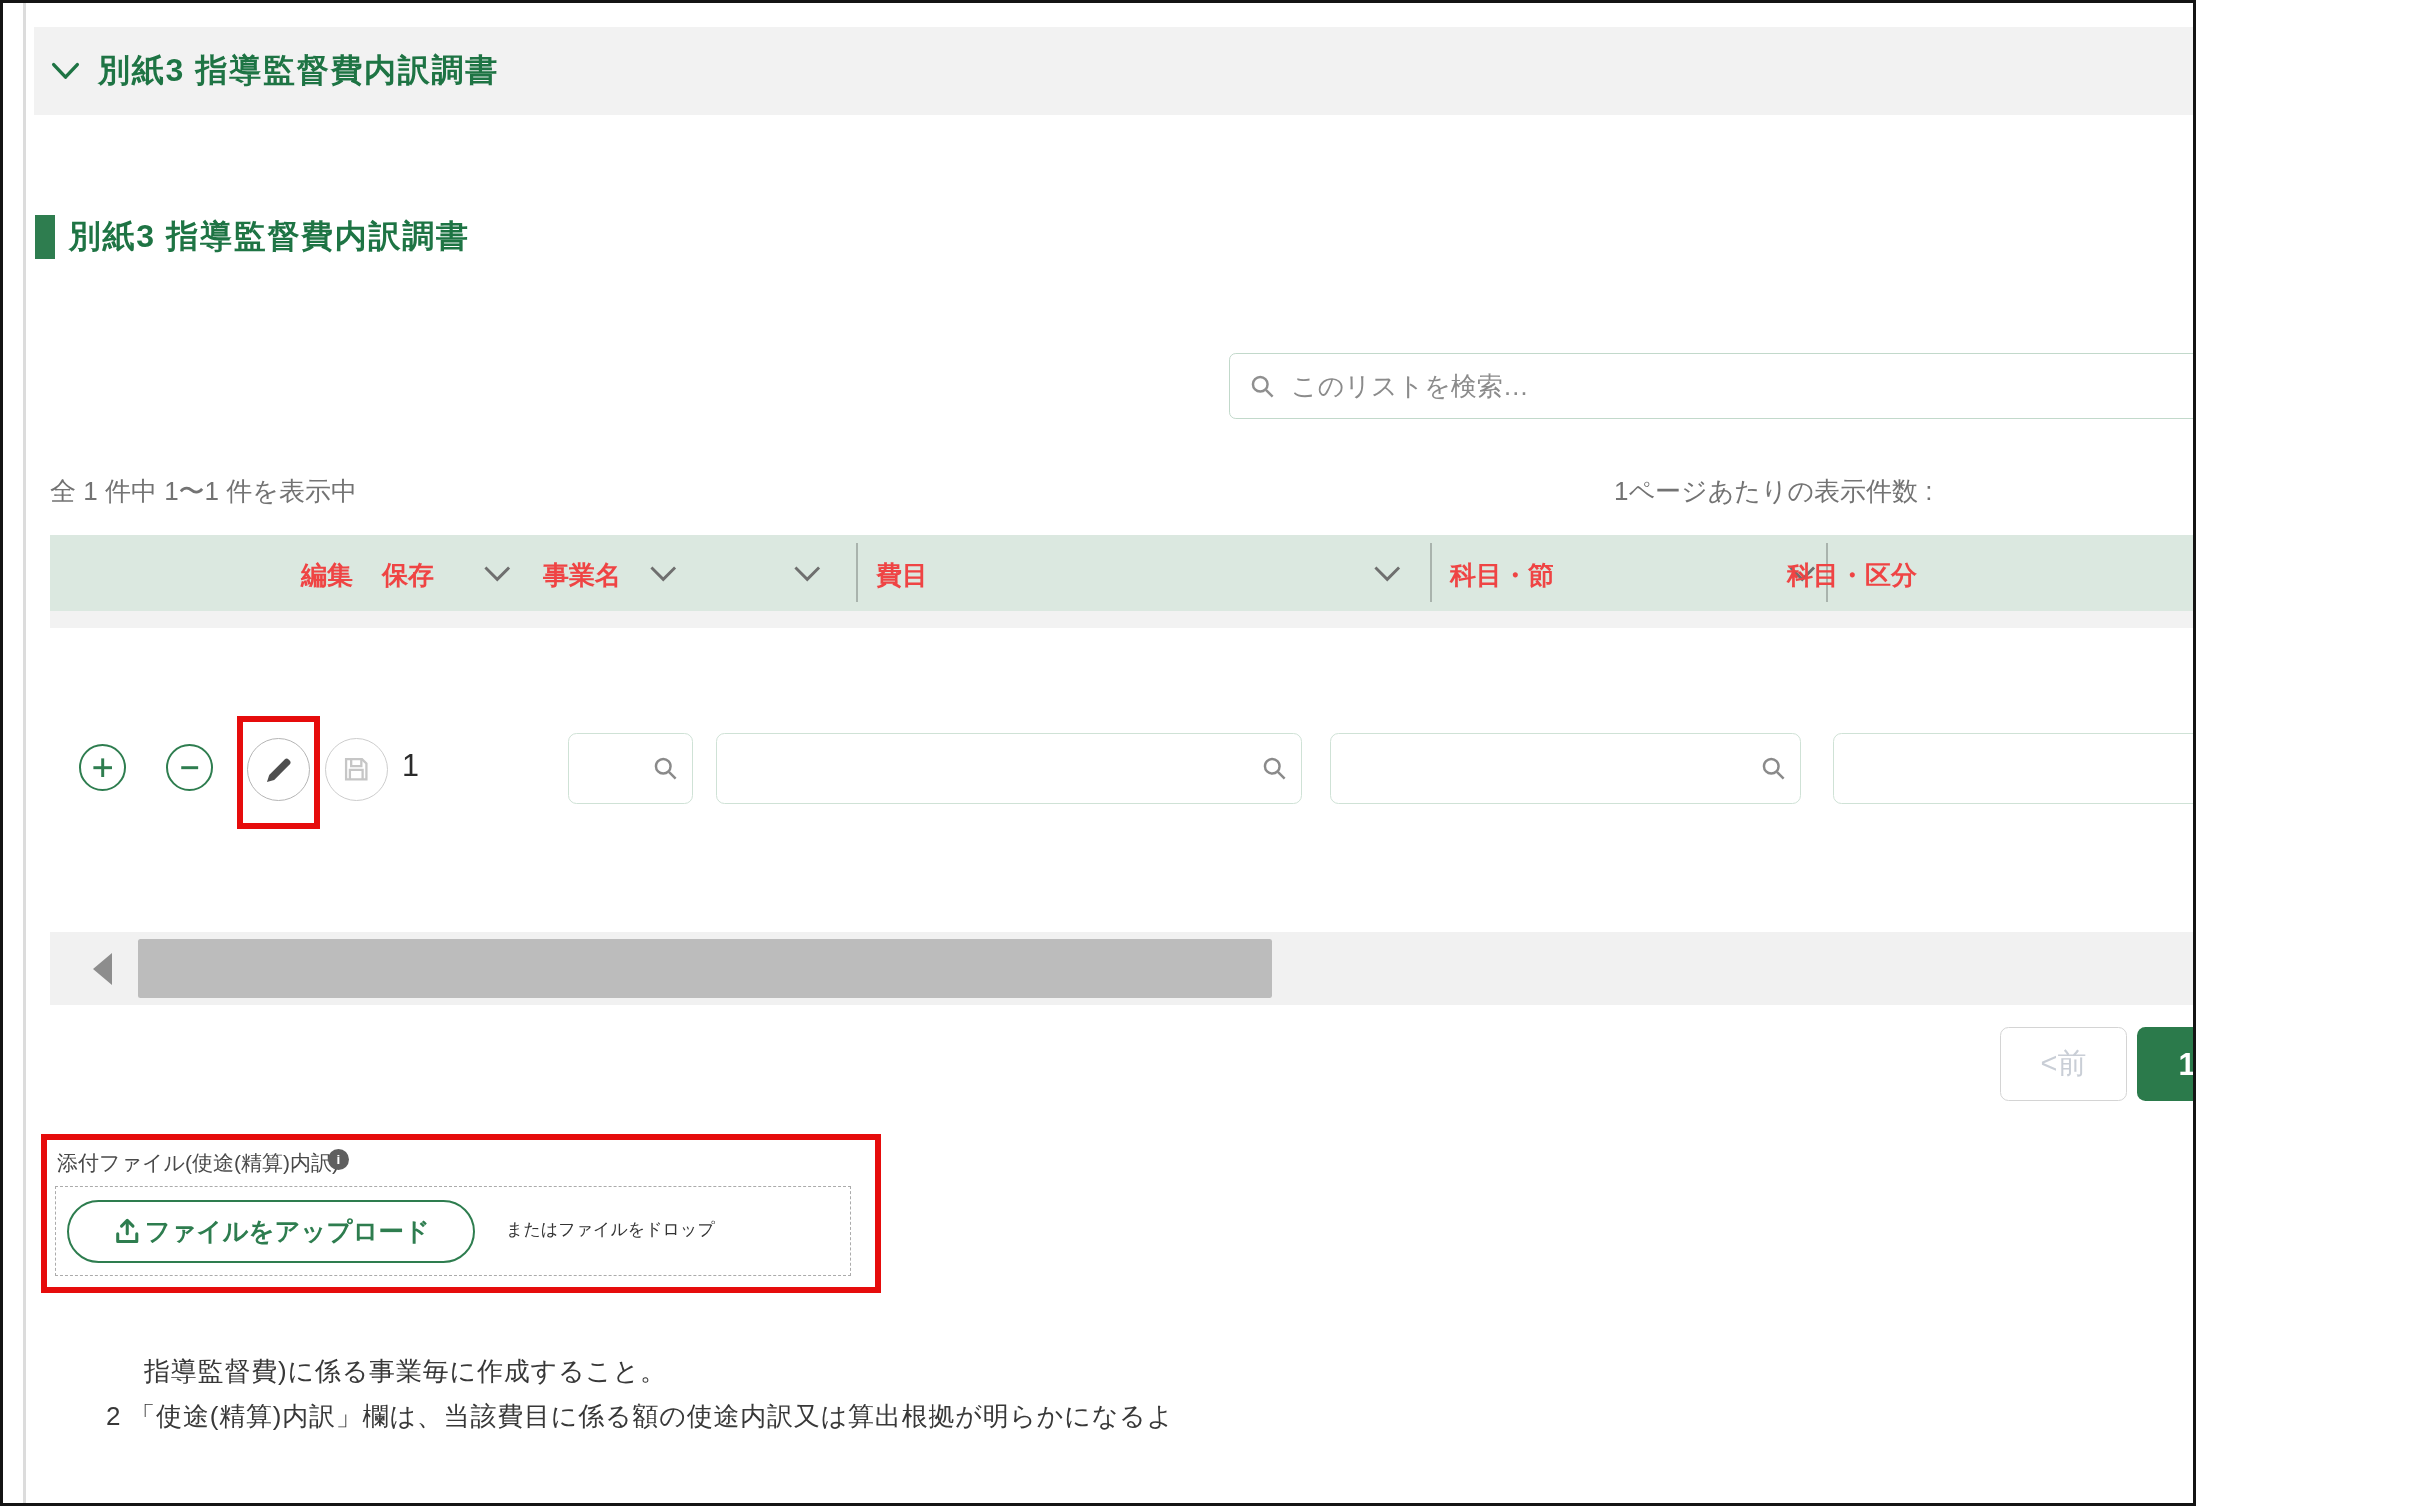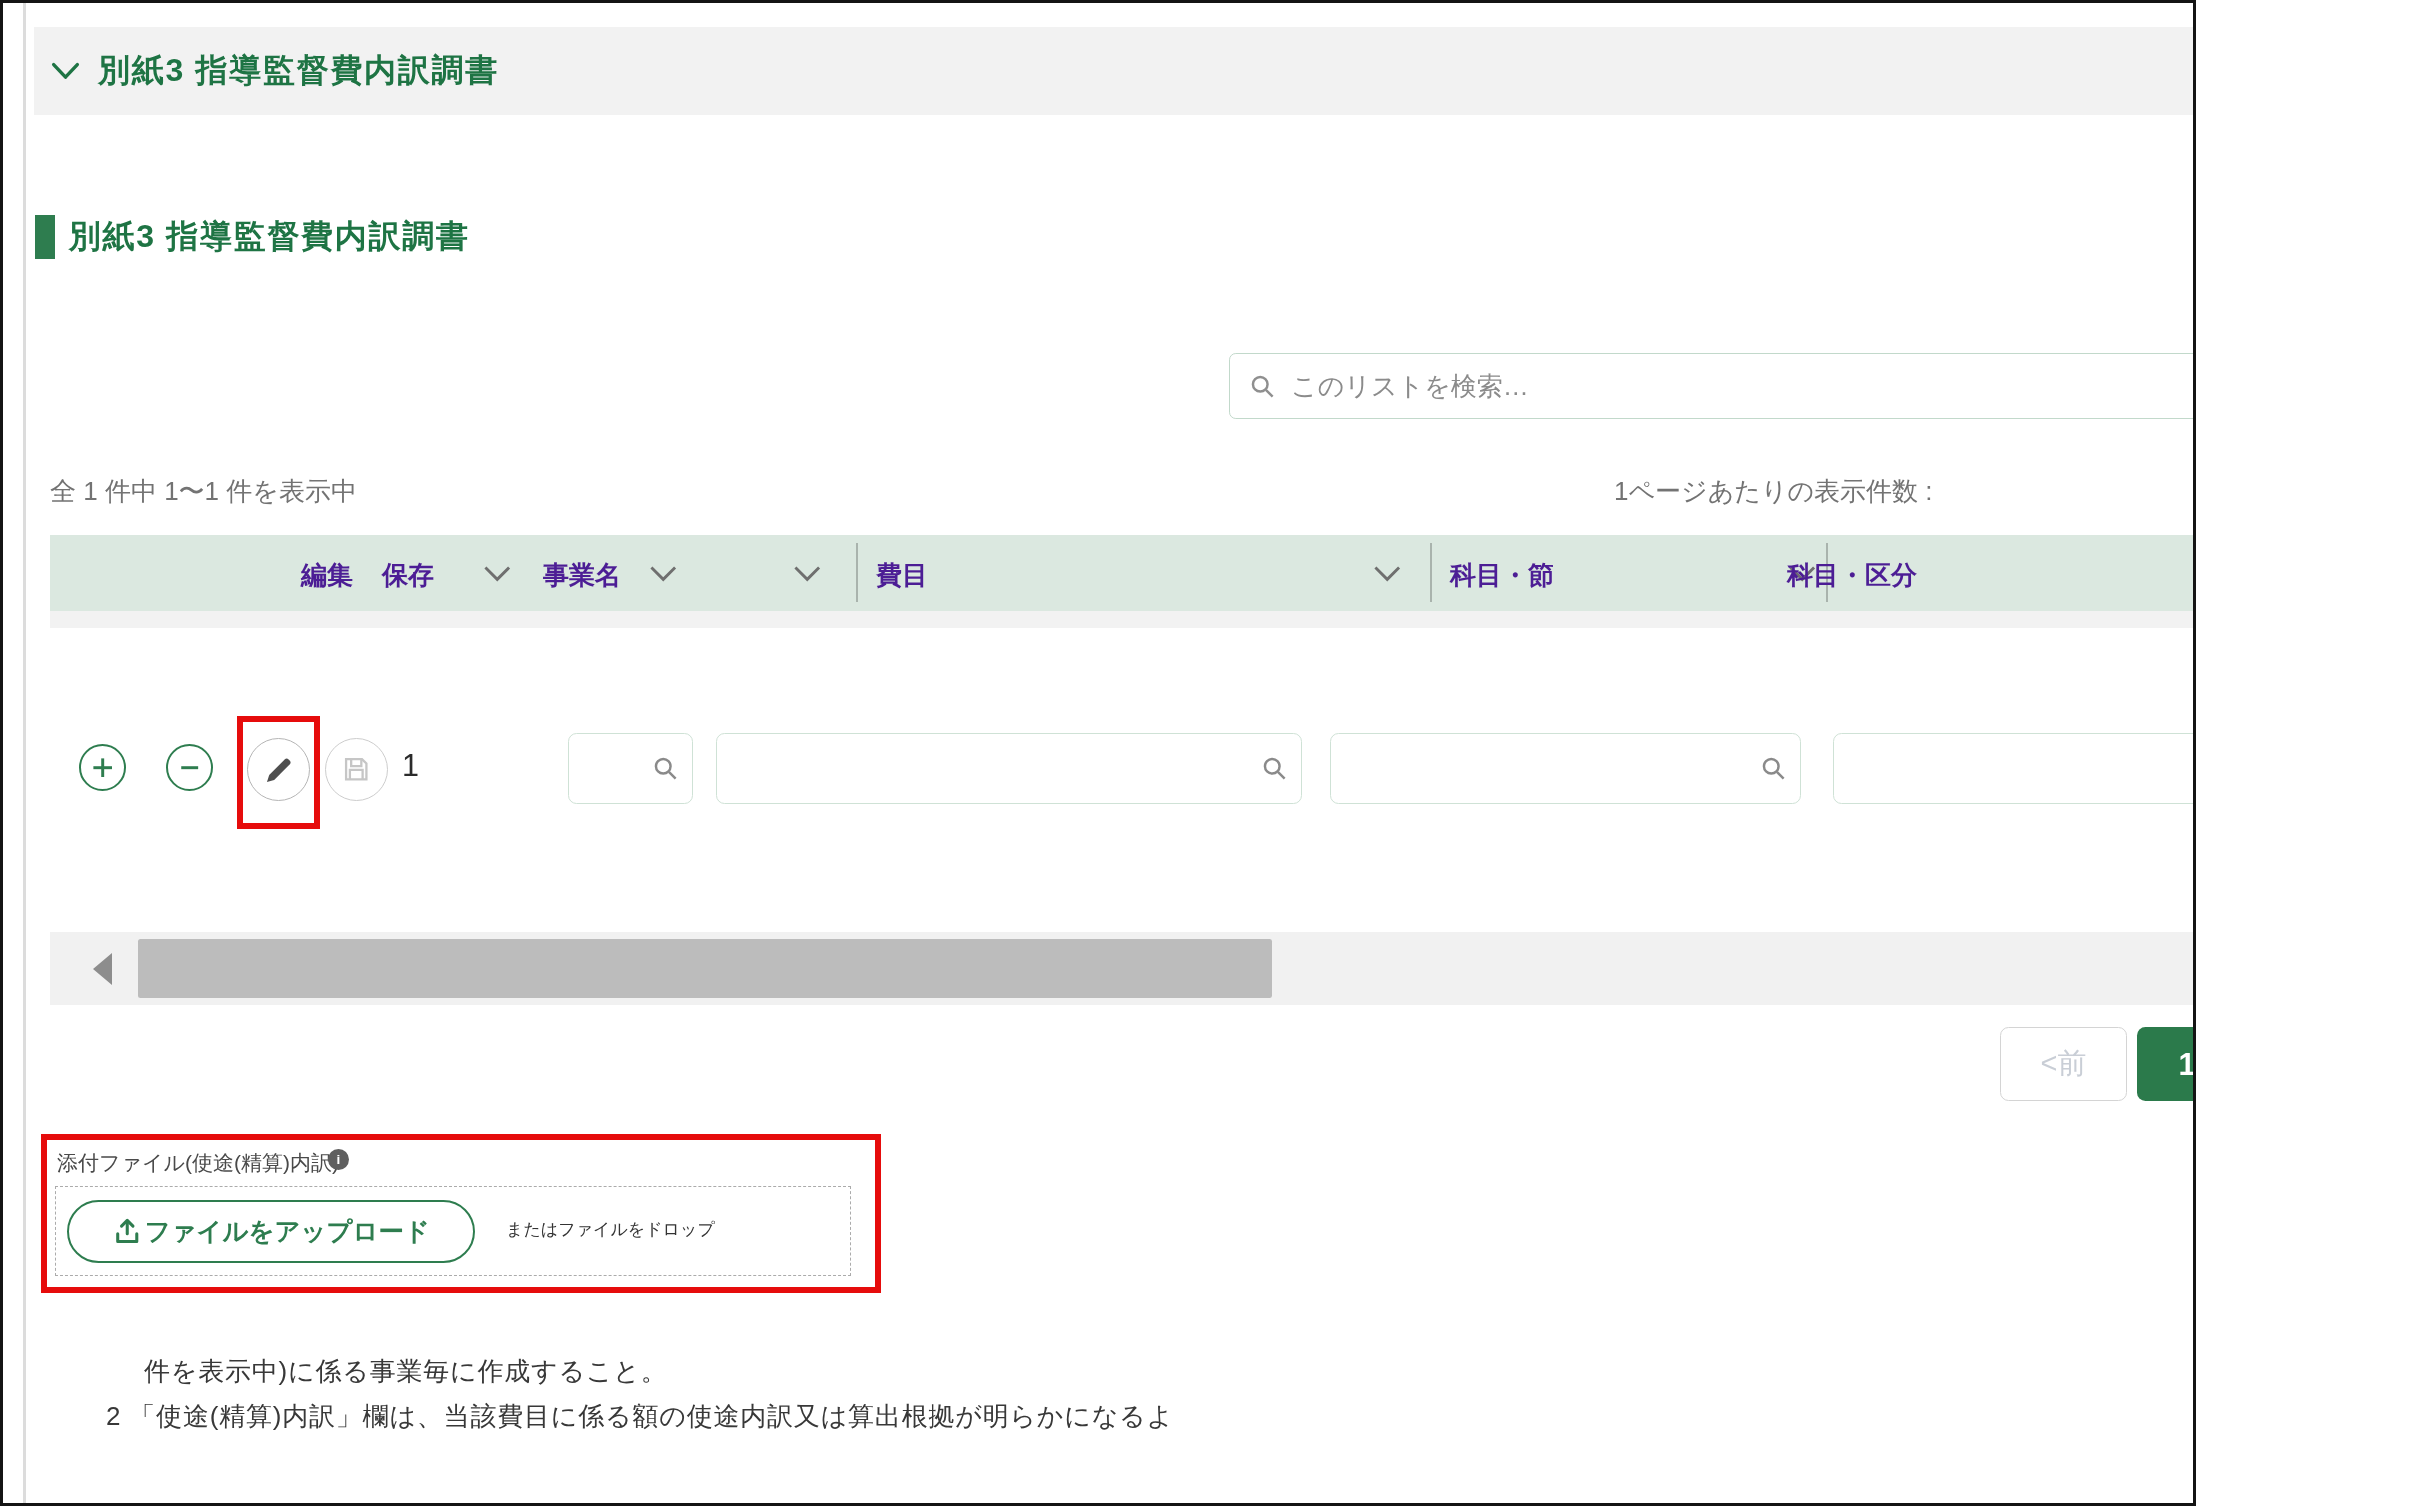--- a/index.html
+++ b/index.html
@@ -32,21 +32,21 @@
   .search-box input::placeholder{color:#8b8b8b;}
 
   .info-text{font-size:26px;color:#737373;}
   .perpage-value{font-size:28px;font-weight:bold;color:#2e7d4f;}
   .caret-down{width:0;height:0;border-left:10.2px solid transparent;border-right:10.2px solid transparent;
     border-top:14.4px solid #2e7d4f;}
 
   
   .thead{left:47px;top:532px;width:2362px;height:76px;background:#dbe8e0;}
   .thead-strip{left:47px;top:608px;width:2362px;height:17px;background:#f2f2f2;}
-  .th-label{position:absolute;top:555px;font-size:26px;font-weight:bold;color:#4c1d95;}
+  .th-label{position:absolute;top:555px;font-size:26px;font-weight:bold;color:#ef4444;}
   .th-chevron{position:absolute;top:562px;width:30.5px;height:18.6px;cursor:pointer;}
   .col-divider{position:absolute;top:540px;width:1.7px;height:59px;background:#a9b3ad;}
 
   
   .circle-btn{position:absolute;border-radius:50%;background:#fff;display:flex;
     align-items:center;justify-content:center;box-sizing:border-box;}
   .green-ring{border:2.5px solid #2e7d4f;width:47px;height:47px;}
   .gray-ring{width:63px;height:63px;}
   .rownum{position:absolute;font-size:30.5px;color:#2b2b2b;}
   .filter-input{position:absolute;height:71px;box-sizing:border-box;border:1.7px solid #cfe2d6;
@@ -244,16 +244,16 @@
           <path d="M12 14V4"></path>
           <path d="M7.5 8 L12 3.5 L16.5 8"></path>
           <path d="M4.5 14v6h15v-6"></path>
         </svg>
     </span>
     <span>ファイルをアップロード</span>
   </div>
   <div class="abs drop-hint">またはファイルをドロップ</div>
   <div class="annotation" style="left:38px;top:1131px;width:840px;height:159px;"></div>
 
-  <div class="note-line" style="left:141px;top:1351px;">件を表示中)に係る事業毎に作成すること。</div>
+  <div class="note-line" style="left:141px;top:1351px;">指導監督費)に係る事業毎に作成すること。</div>
   <div class="note-line" style="left:103px;top:1396px;">2 「使途(精算)内訳」欄は、当該費目に係る額の使途内訳又は算出根拠が明らかになるよ</div>
 </div>
 
 
 </body></html>

